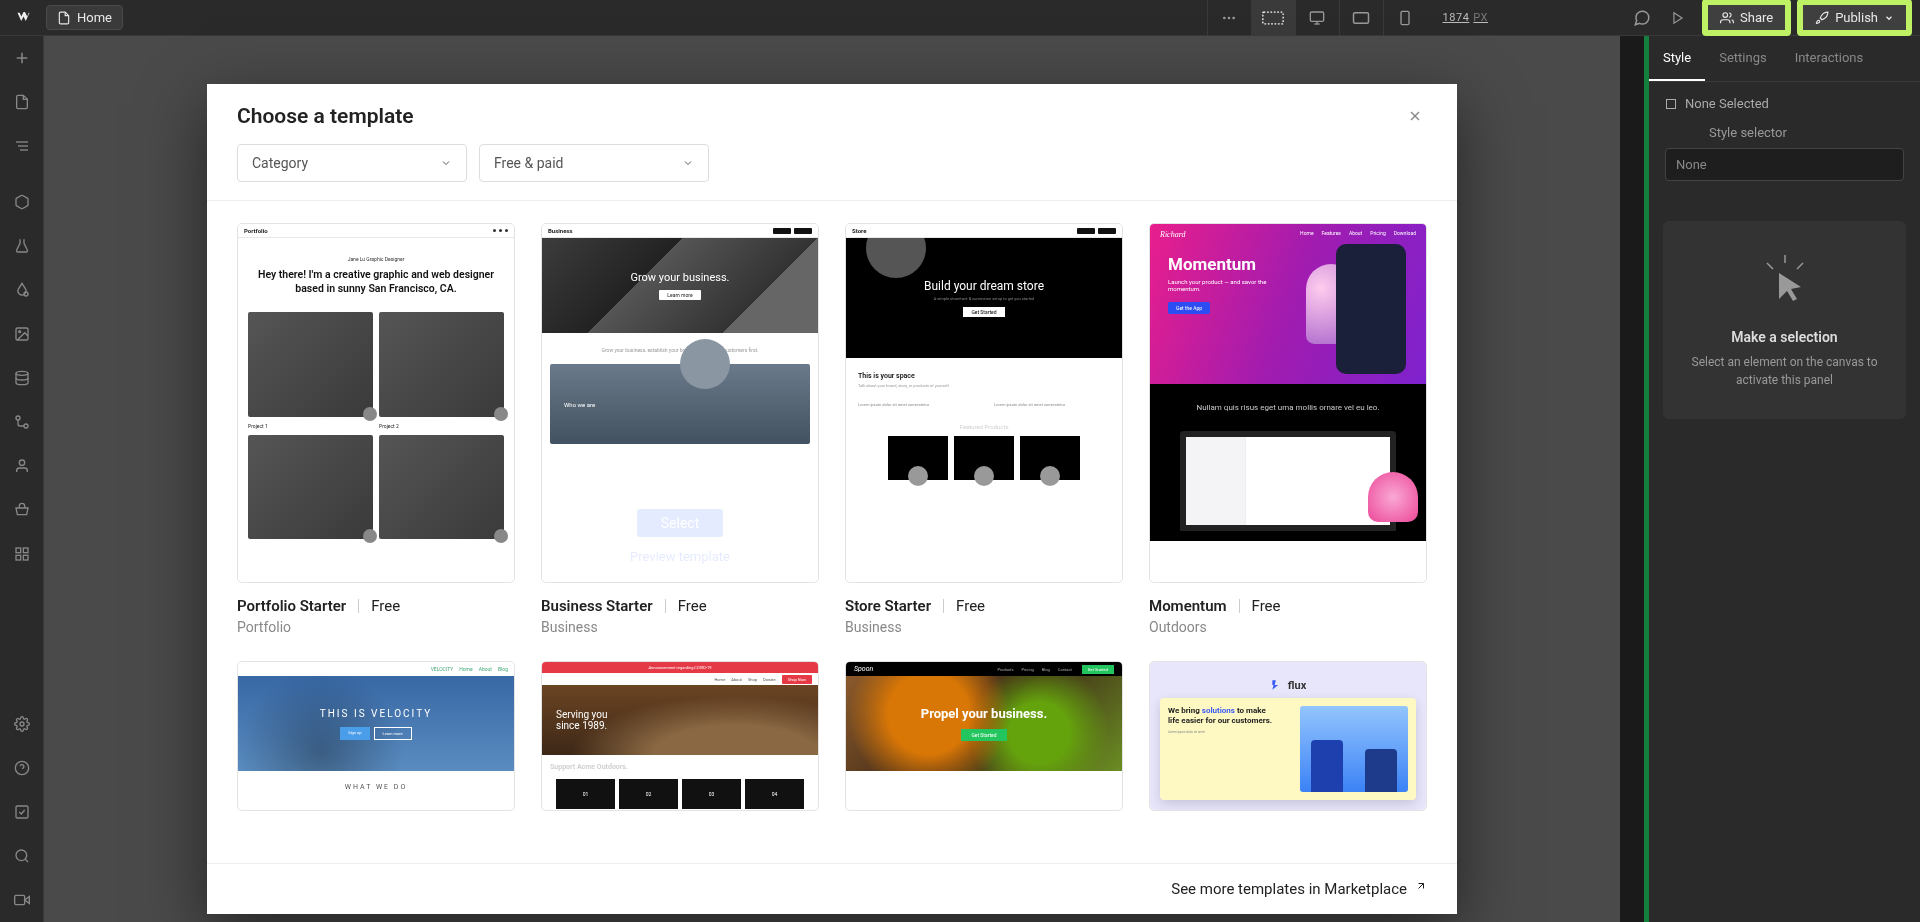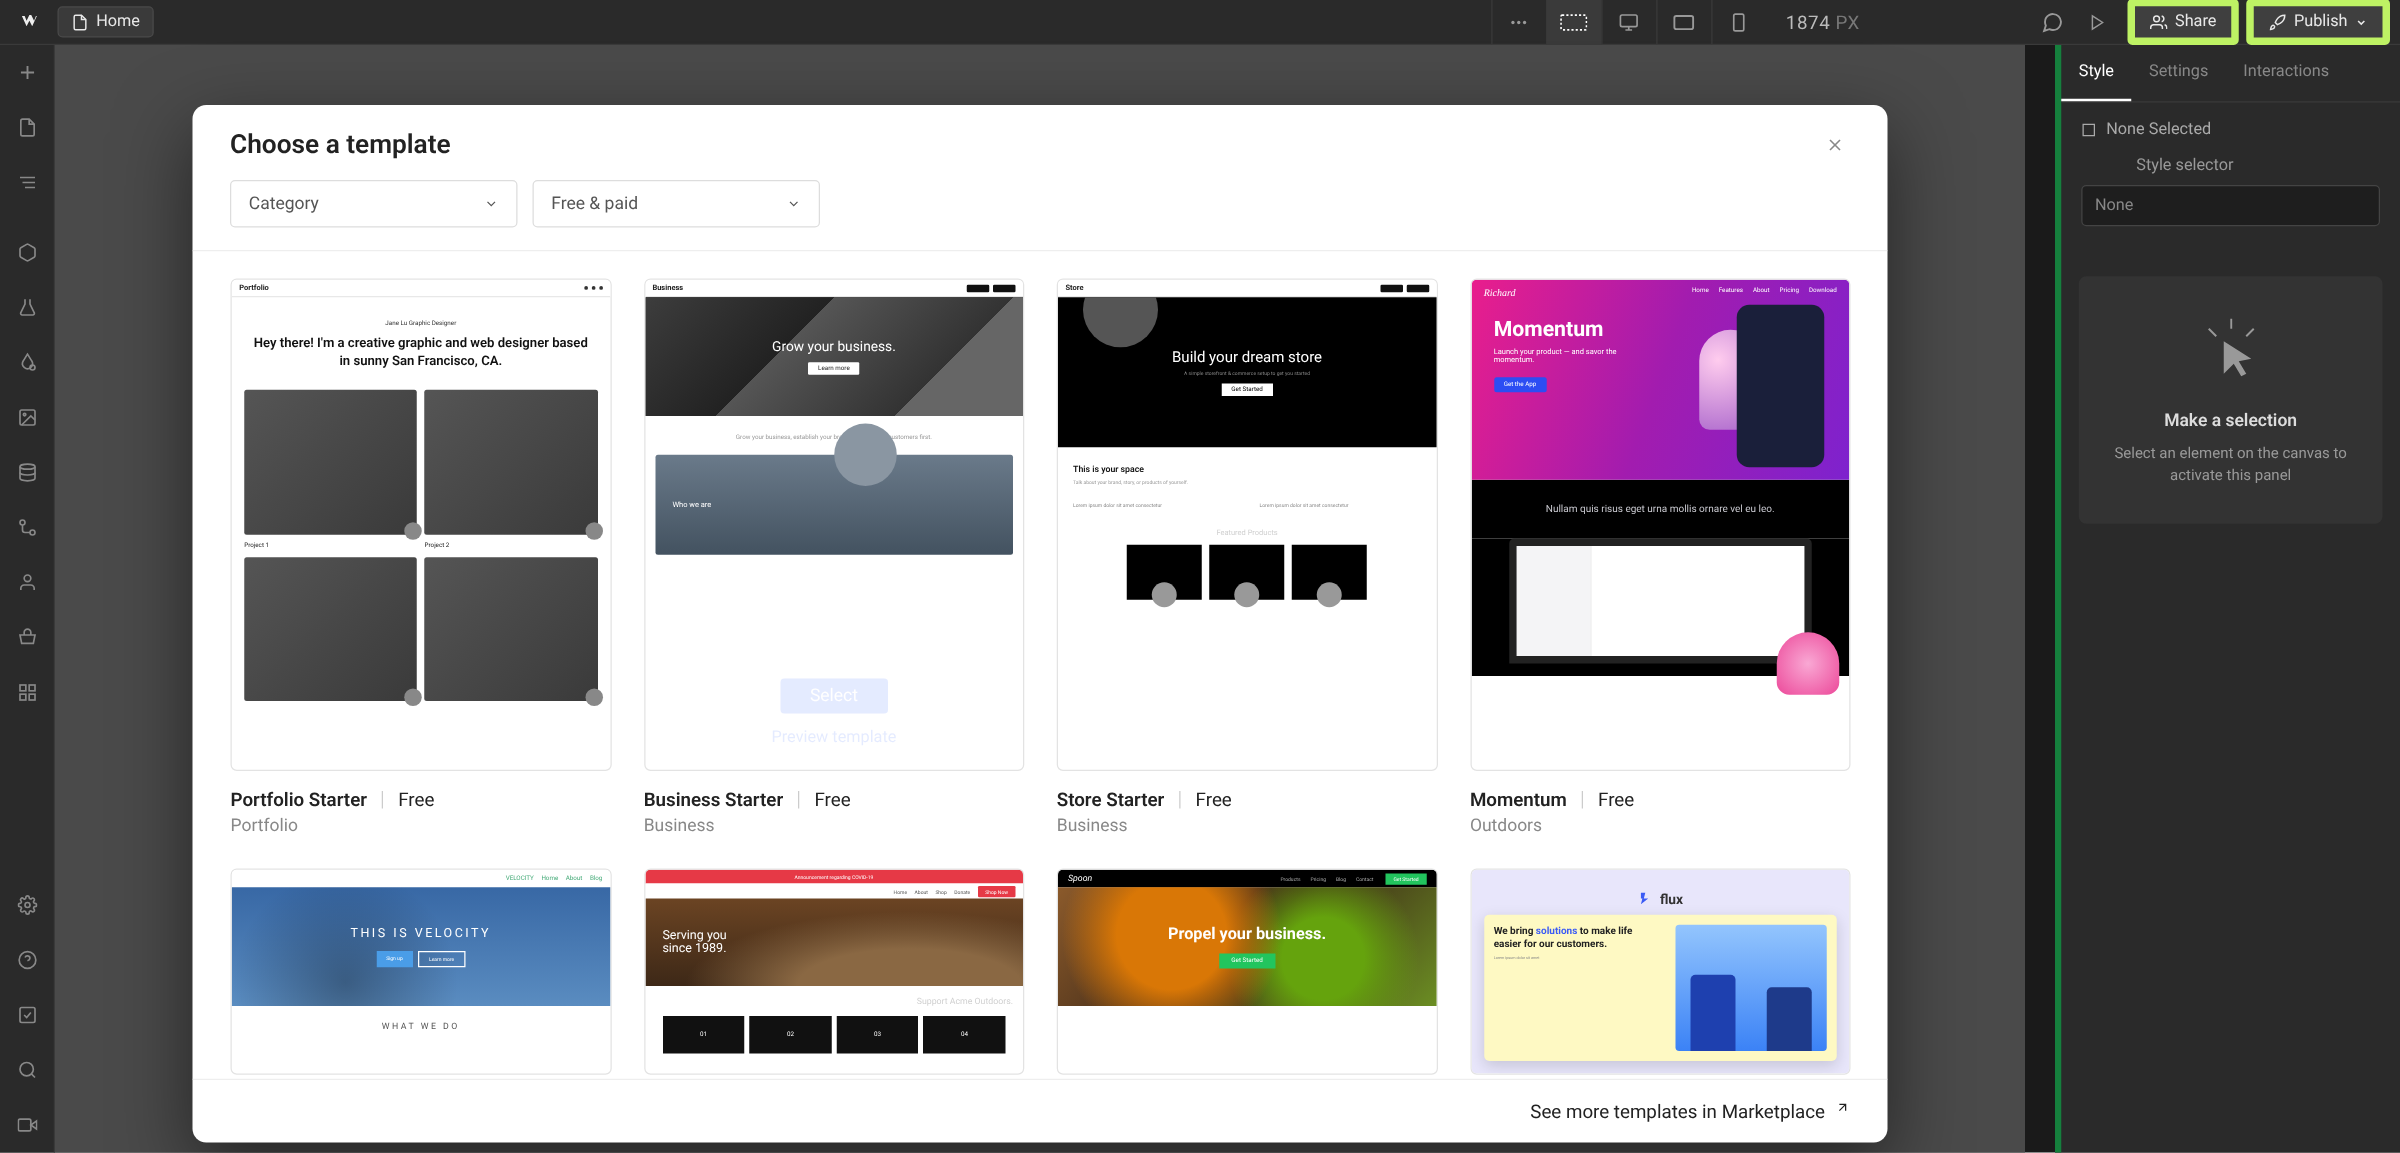--- a/index.html
+++ b/index.html
@@ -5,21 +5,21 @@
 * { margin: 0; padding: 0; box-sizing: border-box; font-family: -apple-system, BlinkMacSystemFont, "Segoe UI", Roboto, sans-serif; }
 body { background: #1a1a1a; width: 1920px; height: 922px; overflow: hidden; color: #d0d0d0; font-size: 13px; }
 
 
 .topbar { height: 36px; background: #2a2a2a; border-bottom: 1px solid #3a3a3a; display: flex; align-items: center; padding: 0 8px; }
 .logo { width: 28px; height: 28px; display: flex; align-items: center; justify-content: center; color: #eee; }
 .home-btn { display: flex; align-items: center; gap: 6px; background: #3a3a3a; border: 1px solid #4a4a4a; padding: 4px 10px; border-radius: 4px; margin-left: 10px; color: #e8e8e8; font-size: 13px; }
 .top-spacer { flex: 1; }
 .device-btn { width: 44px; height: 36px; display: flex; align-items: center; justify-content: center; color: #999; border-left: 1px solid #3a3a3a; }
 .device-btn.active { background: #3a3a3a; color: #fff; }
-.px-display { padding: 0 16px; color: #bbb; font-size: 15px; letter-spacing: 0.5px; }
+.px-display { padding: 0 16px; color: #bbb; font-size: 11px; letter-spacing: 0.5px; text-decoration: underline; }
 .px-unit { color: #777; margin-left: 4px; }
 .share-btn, .publish-btn { display: flex; align-items: center; gap: 6px; background: #3f3f3f; border: 6px solid #bef264; padding: 5px 12px; border-radius: 4px; margin-left: 6px; color: #e8e8e8; font-size: 13px; }
 .top-icon-btn { width: 36px; height: 36px; display: flex; align-items: center; justify-content: center; color: #999; }
 
 
 .left-sidebar { position: absolute; left: 0; top: 36px; width: 44px; height: calc(922px - 36px); background: #2a2a2a; border-right: 1px solid #3a3a3a; display: flex; flex-direction: column; }
 .side-btn { width: 44px; height: 44px; display: flex; align-items: center; justify-content: center; color: #888; }
 .side-spacer { flex: 1; }
 
 
@@ -32,21 +32,21 @@
 .selector-input { margin: 0 16px; background: #1e1e1e; border: 1px solid #444; border-radius: 4px; padding: 8px 10px; color: #888; }
 .empty-state { margin: 40px 14px; background: #333; border-radius: 6px; padding: 30px 20px; text-align: center; }
 .empty-state .cursor-art { margin: 0 auto 18px auto; width: 60px; height: 60px; position: relative; }
 .empty-state h3 { color: #ddd; font-size: 14px; font-weight: 600; margin-bottom: 8px; }
 .empty-state p { color: #999; font-size: 12px; line-height: 1.5; }
 
 
 .canvas { position: absolute; left: 44px; top: 36px; right: 300px; bottom: 0; background: #4a4a4a; }
 
 
-.modal { position: absolute; left: 50%; top: 48px; transform: translateX(-50%); width: 1356px; height: 830px; background: #fff; border-radius: 11px; box-shadow: 0 20px 60px rgba(0,0,0,.5); display: flex; flex-direction: column; overflow: hidden; }
+.modal { position: absolute; left: 50%; top: 48px; transform: translateX(-50%); width: 1250px; height: 830px; background: #fff; border-radius: 0; box-shadow: 0 20px 60px rgba(0,0,0,.5); display: flex; flex-direction: column; overflow: hidden; }
 .modal-header { display: flex; align-items: center; justify-content: space-between; padding: 20px 30px 16px 30px; }
 .modal-title { font-size: 21px; font-weight: 600; color: #222; }
 .modal-close { color: #888; width: 24px; height: 24px; display: flex; align-items: center; justify-content: center; }
 .modal-filters { display: flex; gap: 12px; padding: 0 30px 18px 30px; border-bottom: 1px solid #eee; }
 .dropdown { border: 1px solid #ddd; border-radius: 4px; padding: 10px 14px; min-width: 230px; display: flex; align-items: center; justify-content: space-between; color: #555; font-size: 14px; }
 .modal-body { flex: 1; overflow-y: auto; padding: 22px 30px 8px 30px; }
 .modal-body::-webkit-scrollbar { width: 8px; }
 .modal-body::-webkit-scrollbar-track { background: #f0f0f0; }
 .modal-body::-webkit-scrollbar-thumb { background: #c8c8c8; border-radius: 4px; }
 .template-grid { display: grid; grid-template-columns: repeat(4, 1fr); gap: 26px; }
@@ -132,21 +132,21 @@
 .vel-what { text-align:center; font-size:7px; padding:12px 0 4px 0; letter-spacing:2px; color:#555;}
 
 
 .acme-alert { background:#e63946; color:#fff; font-size:4px; text-align:center; padding:3px;}
 .acme-nav { background:#fff; height:12px; display:flex; align-items:center; justify-content:flex-end; padding:0 6px; gap:6px;}
 .acme-nav span{ font-size:4px; color:#555;}
 .acme-nav .cta{ background:#e63946; color:#fff; padding:2px 6px; border-radius:1px;}
 .acme-hero{ height:70px; background:linear-gradient(#6b4423,#3d2817); display:flex; flex-direction:column; justify-content:center; padding-left:14px; position:relative;}
 .acme-hero::before{ content:''; position:absolute; inset:0; background:radial-gradient(ellipse at 70% 100%, #8a6843 30%, transparent 60%);}
 .acme-hero .t{ color:#fff; font-size:10px; position:relative; font-weight:400;}
-.acme-support{ text-align:right; font-size:7px; padding:8px; font-weight:400;}
+.acme-support{ text-align:left; font-size:7px; padding:8px; font-weight:700;}
 .acme-boxes{ display:flex; gap:4px; justify-content:center; padding:0 14px;}
 .acme-boxes .bx{ flex:1; background:#111; color:#fff; font-size:5px; display:flex; align-items:center; justify-content:center; height:30px;}
 
 
 .spoon-nav{ height:14px; background:#000; display:flex; align-items:center; padding:0 8px; gap:10px;}
 .spoon-nav .brand{ color:#fff; font-size:7px; font-style:italic;}
 .spoon-nav .links{ margin-left:auto; display:flex; gap:8px; font-size:4px; color:#aaa;}
 .spoon-nav .cta{ background:#22c55e; color:#fff; font-size:4px; padding:2px 6px;}
 .spoon-hero{ height:95px; background:linear-gradient(135deg,#8b5a2b,#3d2817,#6b8e23); display:flex; flex-direction:column; align-items:center; justify-content:center; position:relative;}
 .spoon-hero::before{content:''; position:absolute; inset:0; background:radial-gradient(circle at 30% 40%, #d97706 20%, transparent 40%), radial-gradient(circle at 70% 60%, #65a30d 15%, transparent 35%);}

